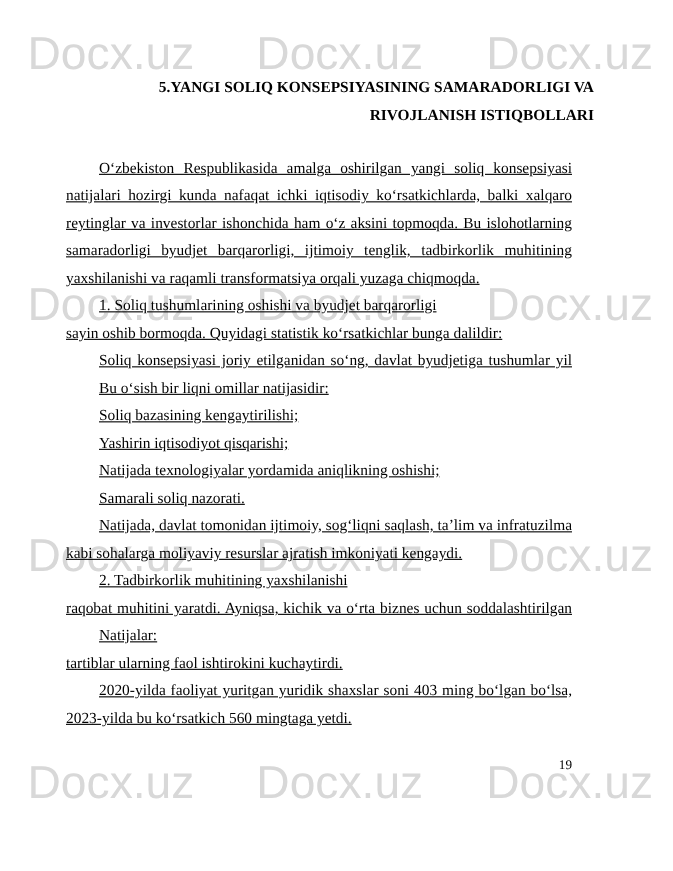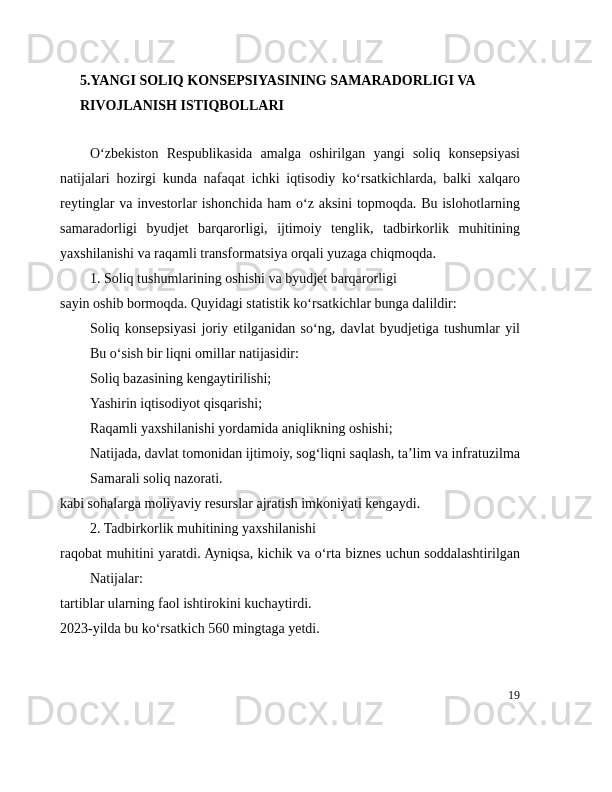--- a/index.html
+++ b/index.html
@@ -39,37 +39,38 @@
   .wm.c1 { left: 25px; }
   .wm.c2 { left: 233px; }
   .wm.c3 { left: 442px; }
   
   .title-block {
     position: absolute;
     z-index: 1;
     top: 68px;
     left: 80px;
     width: 460px;
-    text-align: left;
+    text-align: right;
     font-weight: bold;
     font-size: 14px;
     line-height: 25px;
   }
   .content-block {
     position: absolute;
     z-index: 1;
     top: 141px;
     left: 60px;
     width: 460px;
     font-size: 14px;
     line-height: 25px;
   }
   .ln {
     height: 25px;
     text-align: left;
+    text-decoration: underline;
   }
   .ln.ind { text-indent: 30px; }
   .ln.just {
     text-align: justify;
     text-align-last: justify;
     -moz-text-align-last: justify;
   }
   .pagenum {
     position: absolute;
     z-index: 1;
@@ -111,26 +112,27 @@
     <div class="ln just">natijalari hozirgi kunda nafaqat ichki iqtisodiy ko‘rsatkichlarda, balki xalqaro</div>
     <div class="ln just">reytinglar va investorlar ishonchida ham o‘z aksini topmoqda. Bu islohotlarning</div>
     <div class="ln just">samaradorligi byudjet barqarorligi, ijtimoiy tenglik, tadbirkorlik muhitining</div>
     <div class="ln">yaxshilanishi va raqamli transformatsiya orqali yuzaga chiqmoqda.</div>
     <div class="ln ind">1. Soliq tushumlarining oshishi va byudjet barqarorligi</div>
     <div class="ln">sayin oshib bormoqda. Quyidagi statistik ko‘rsatkichlar bunga dalildir:</div>
     <div class="ln ind just">Soliq konsepsiyasi joriy etilganidan so‘ng, davlat byudjetiga tushumlar yil</div>
     <div class="ln ind">Bu o‘sish bir liqni omillar natijasidir:</div>
     <div class="ln ind">Soliq bazasining kengaytirilishi;</div>
     <div class="ln ind">Yashirin iqtisodiyot qisqarishi;</div>
-    <div class="ln ind">Raqamli yaxshilanishi yordamida aniqlikning oshishi;</div>
+    <div class="ln ind">Natijada texnologiyalar yordamida aniqlikning oshishi;</div>
+    <div class="ln ind">Samarali soliq nazorati.</div>
     <div class="ln ind just">Natijada, davlat tomonidan ijtimoiy, sog‘liqni saqlash, ta’lim va infratuzilma</div>
-    <div class="ln ind">Samarali soliq nazorati.</div>
     <div class="ln">kabi sohalarga moliyaviy resurslar ajratish imkoniyati kengaydi.</div>
     <div class="ln ind">2. Tadbirkorlik muhitining yaxshilanishi</div>
     <div class="ln just">raqobat muhitini yaratdi. Ayniqsa, kichik va o‘rta biznes uchun soddalashtirilgan</div>
     <div class="ln ind">Natijalar:</div>
     <div class="ln">tartiblar ularning faol ishtirokini kuchaytirdi.</div>
+    <div class="ln ind just">2020-yilda faoliyat yuritgan yuridik shaxslar soni 403 ming bo‘lgan bo‘lsa,</div>
     <div class="ln">2023-yilda bu ko‘rsatkich 560 mingtaga yetdi.</div>
   </div>
 
   <div class="pagenum">19</div>
 
 </div>
 
 </body></html>

